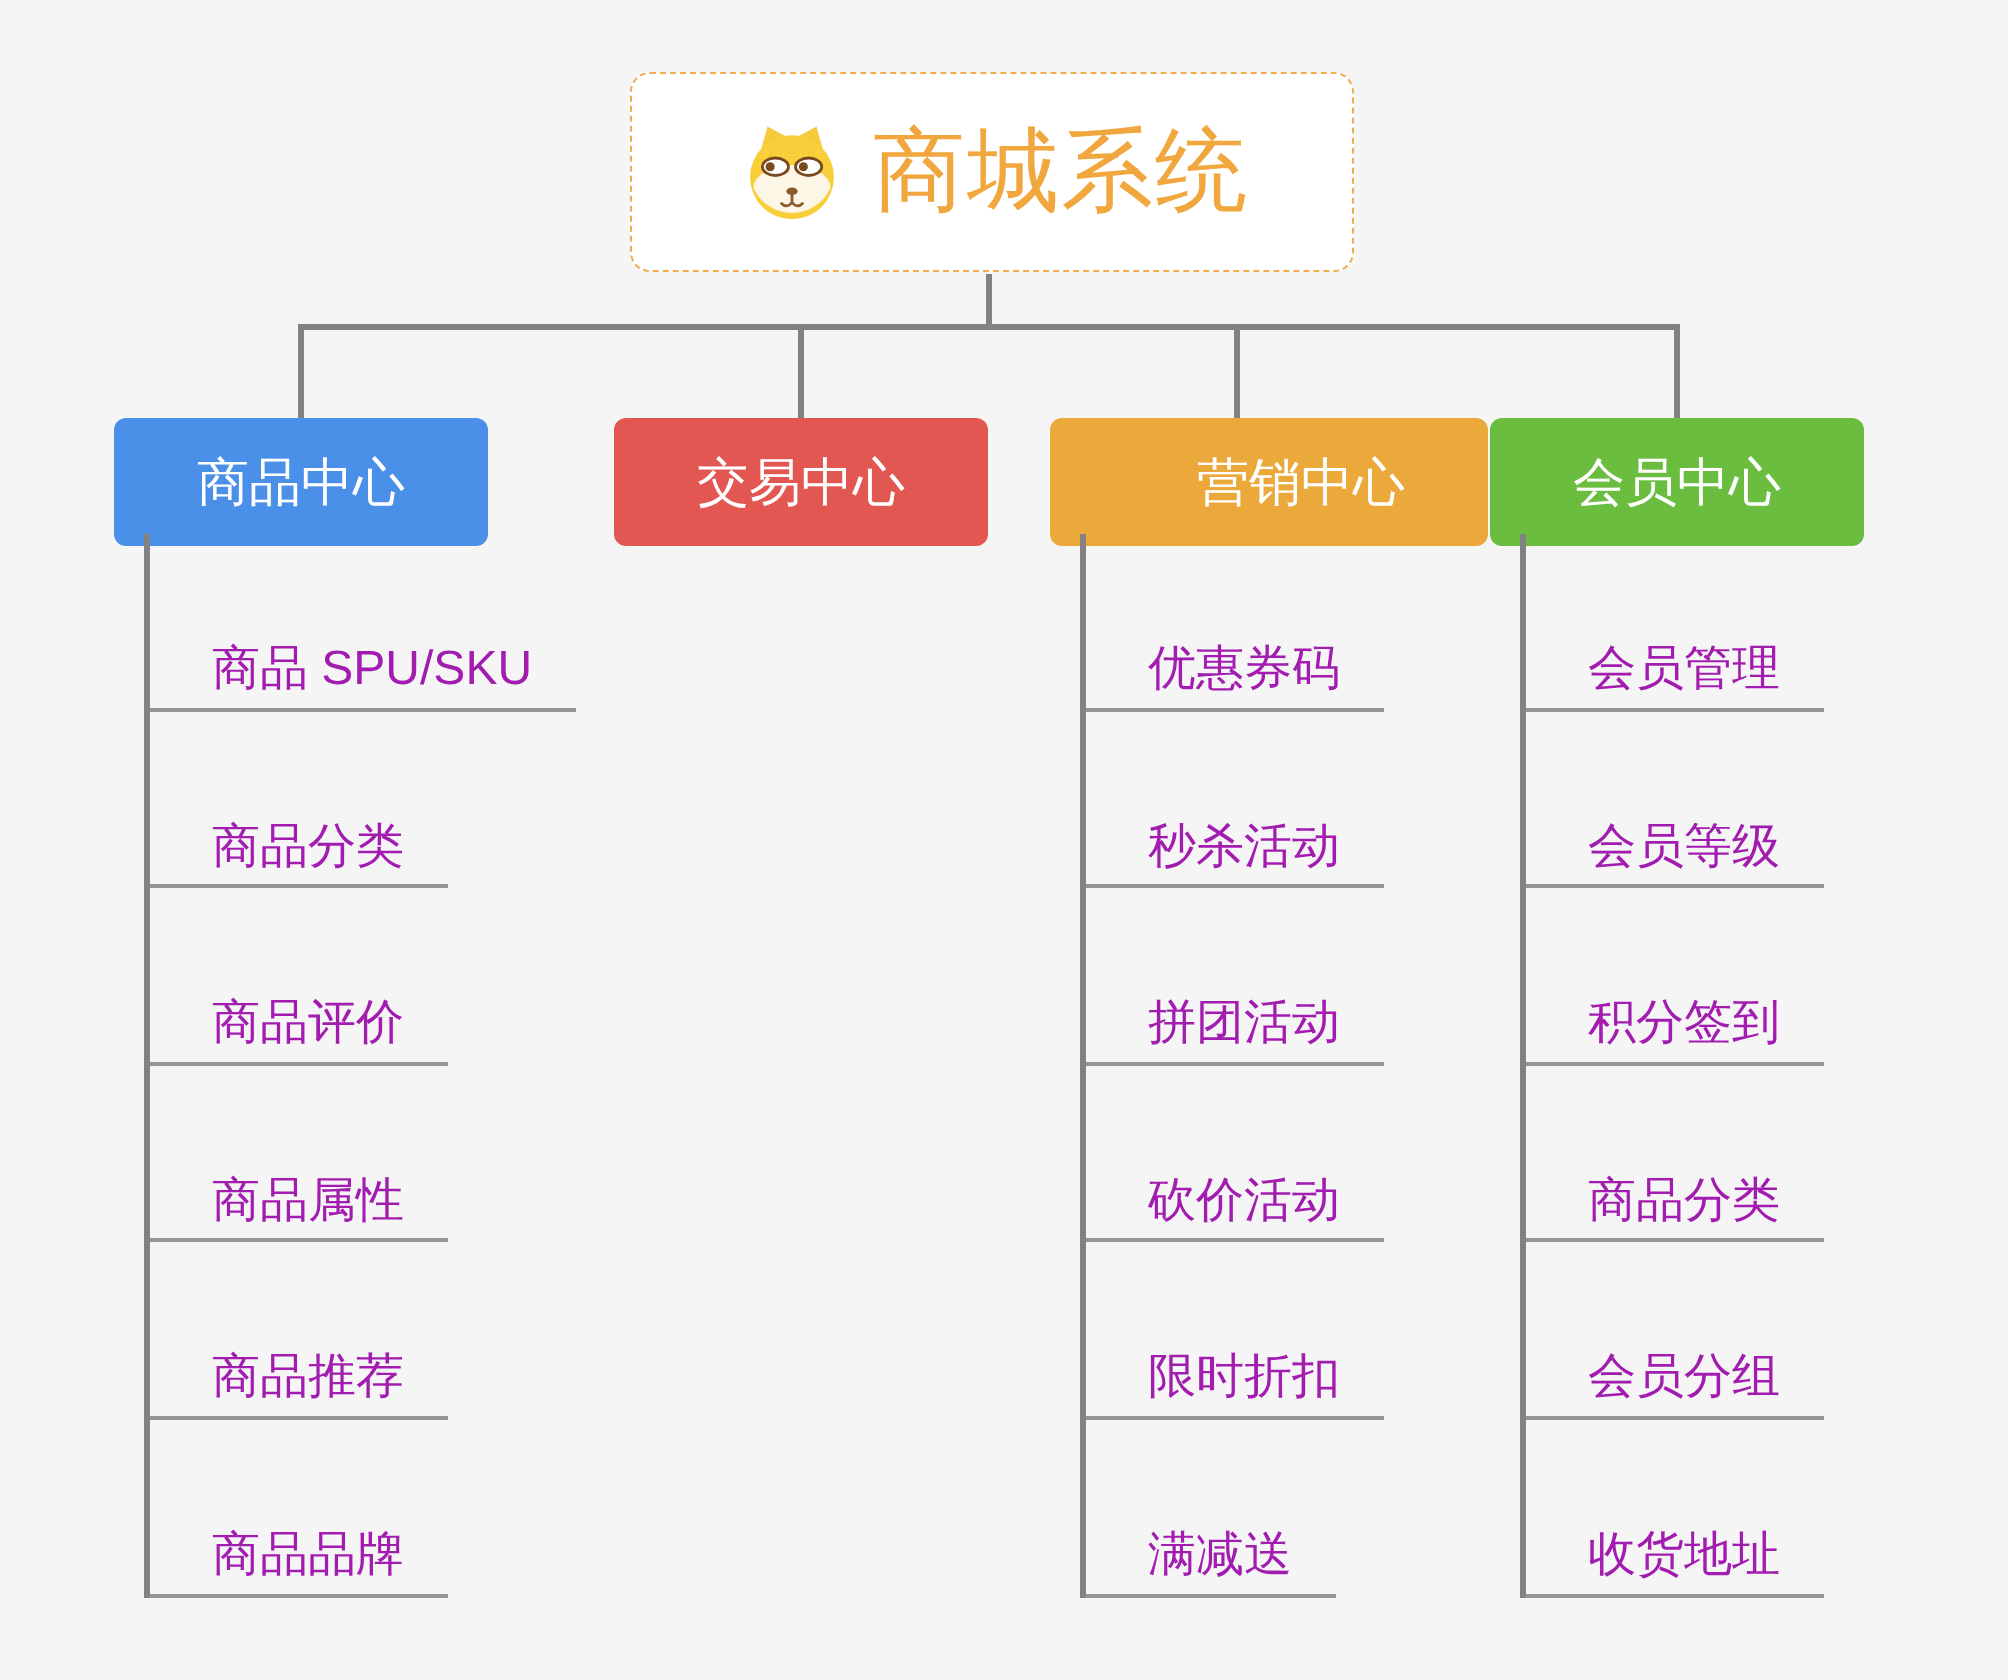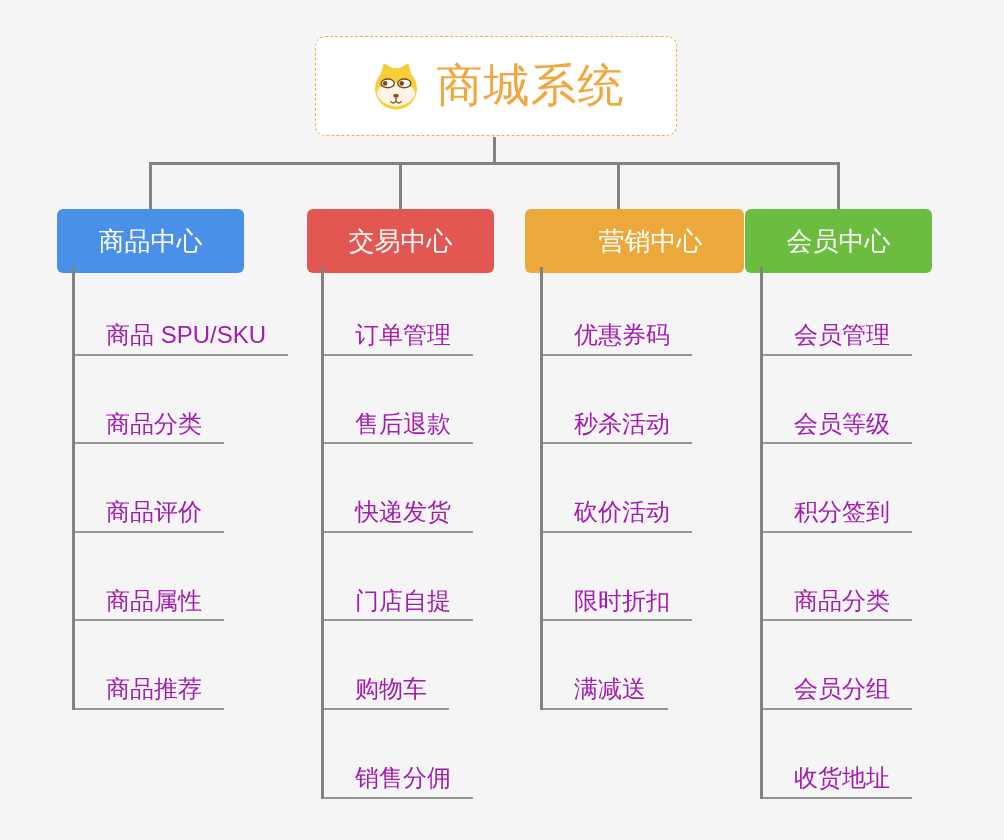--- a/index.html
+++ b/index.html
@@ -128,51 +128,37 @@
       </li>
     <li>
         <span class="topic-label">商品评价</span>
       </li>
     <li>
         <span class="topic-label">商品属性</span>
       </li>
     <li>
         <span class="topic-label">商品推荐</span>
       </li>
+    <li>
+        <span class="topic-label">商品品牌</span>
+      </li>
   </ul>
 
   <div class="branch-box b2" style="background-color: rgb(226, 87, 82);">交易中心</div>
-  <ul class="child-list l2">
-    <li>
-        <span class="topic-label">订单管理</span>
-      </li>
-    <li>
-        <span class="topic-label">售后退款</span>
-      </li>
-    <li>
-        <span class="topic-label">快递发货</span>
-      </li>
-    <li>
-        <span class="topic-label">门店自提</span>
-      </li>
-    <li>
-        <span class="topic-label">购物车</span>
-      </li>
-    <li>
-        <span class="topic-label">销售分佣</span>
-      </li>
-  </ul>
 
   <div class="branch-box b3" style="background-color: rgb(235, 169, 60);">营销中心</div>
   <ul class="child-list l3">
     <li>
         <span class="topic-label">优惠券码</span>
       </li>
     <li>
         <span class="topic-label">秒杀活动</span>
+      </li>
+    <li>
+        <span class="topic-label">拼团活动</span>
       </li>
     <li>
         <span class="topic-label">砍价活动</span>
       </li>
     <li>
         <span class="topic-label">限时折扣</span>
       </li>
     <li>
         <span class="topic-label">满减送</span>
       </li>

